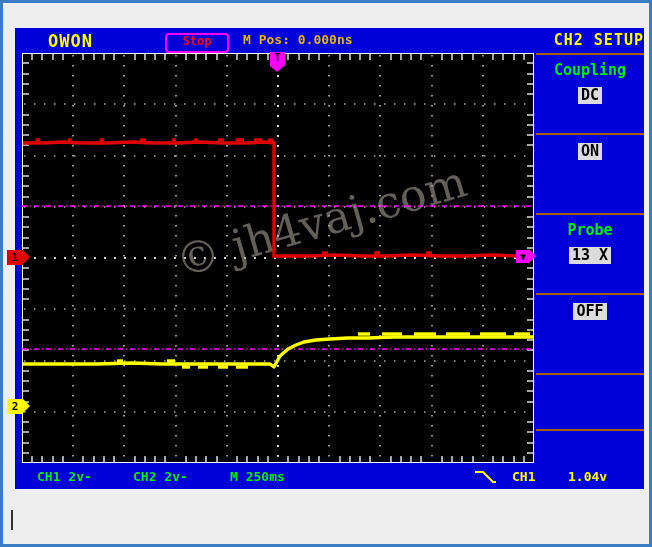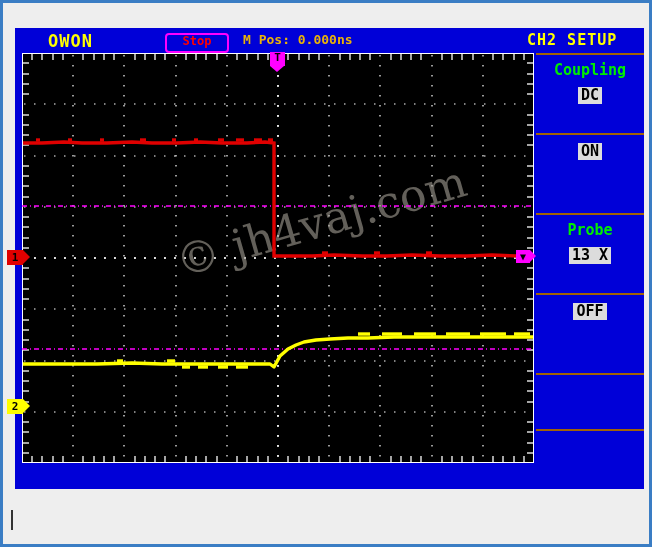--- a/index.html
+++ b/index.html
@@ -58,21 +58,21 @@
   #m-pos {
     position: absolute; left: 228px; top: 4px;
     color: #eab308;
     font-size: 13px; font-weight: bold;
     font-family: "DejaVu Sans Mono", monospace;
     letter-spacing: 0px;
   }
   #ch-setup-title {
     position: absolute; left: 512px; top: 3px;
     width: 117px;
-    text-align: left;
+    text-align: right;
     color: #ffff00;
     font-size: 15px; font-weight: bold;
     letter-spacing: 1px;
     font-family: "DejaVu Sans Mono", monospace;
   }
 
   
   #grid-wrap {
     position: absolute;
     left: 7px; top: 25px;
@@ -498,17 +498,27 @@
         <span class="menu-label">Probe</span>
         <span class="menu-value">13 X</span>
       </div>
       <div class="menu-item" style="height:80px;">
         <span class="menu-value">OFF</span>
       </div>
       <div class="menu-item empty" style="height:56px;"></div>
       <div class="menu-item empty" style="height:56px;"></div>
     </div>
 
+    <div id="status-bar">
+      <div id="status-ch1" class="status-text">CH1 2v-</div>
+      <div id="status-ch2" class="status-text">CH2 2v-</div>
+      <div id="status-timebase" class="status-text">M 250ms</div>
+      <svg id="trigger-slope-icon" viewBox="0 0 24 14">
+        <polyline points="2,2 10,2 10,2 20,12 23,12" fill="none" stroke="#ffff00" stroke-width="2.2"></polyline>
+      </svg>
+      <div id="status-trig-source" class="status-text">CH1</div>
+      <div id="status-trig-level" class="status-text">1.04v</div>
+    </div>
 
   </div>
 
   <div id="text-caret"></div>
 </div>
 
 </body></html>

